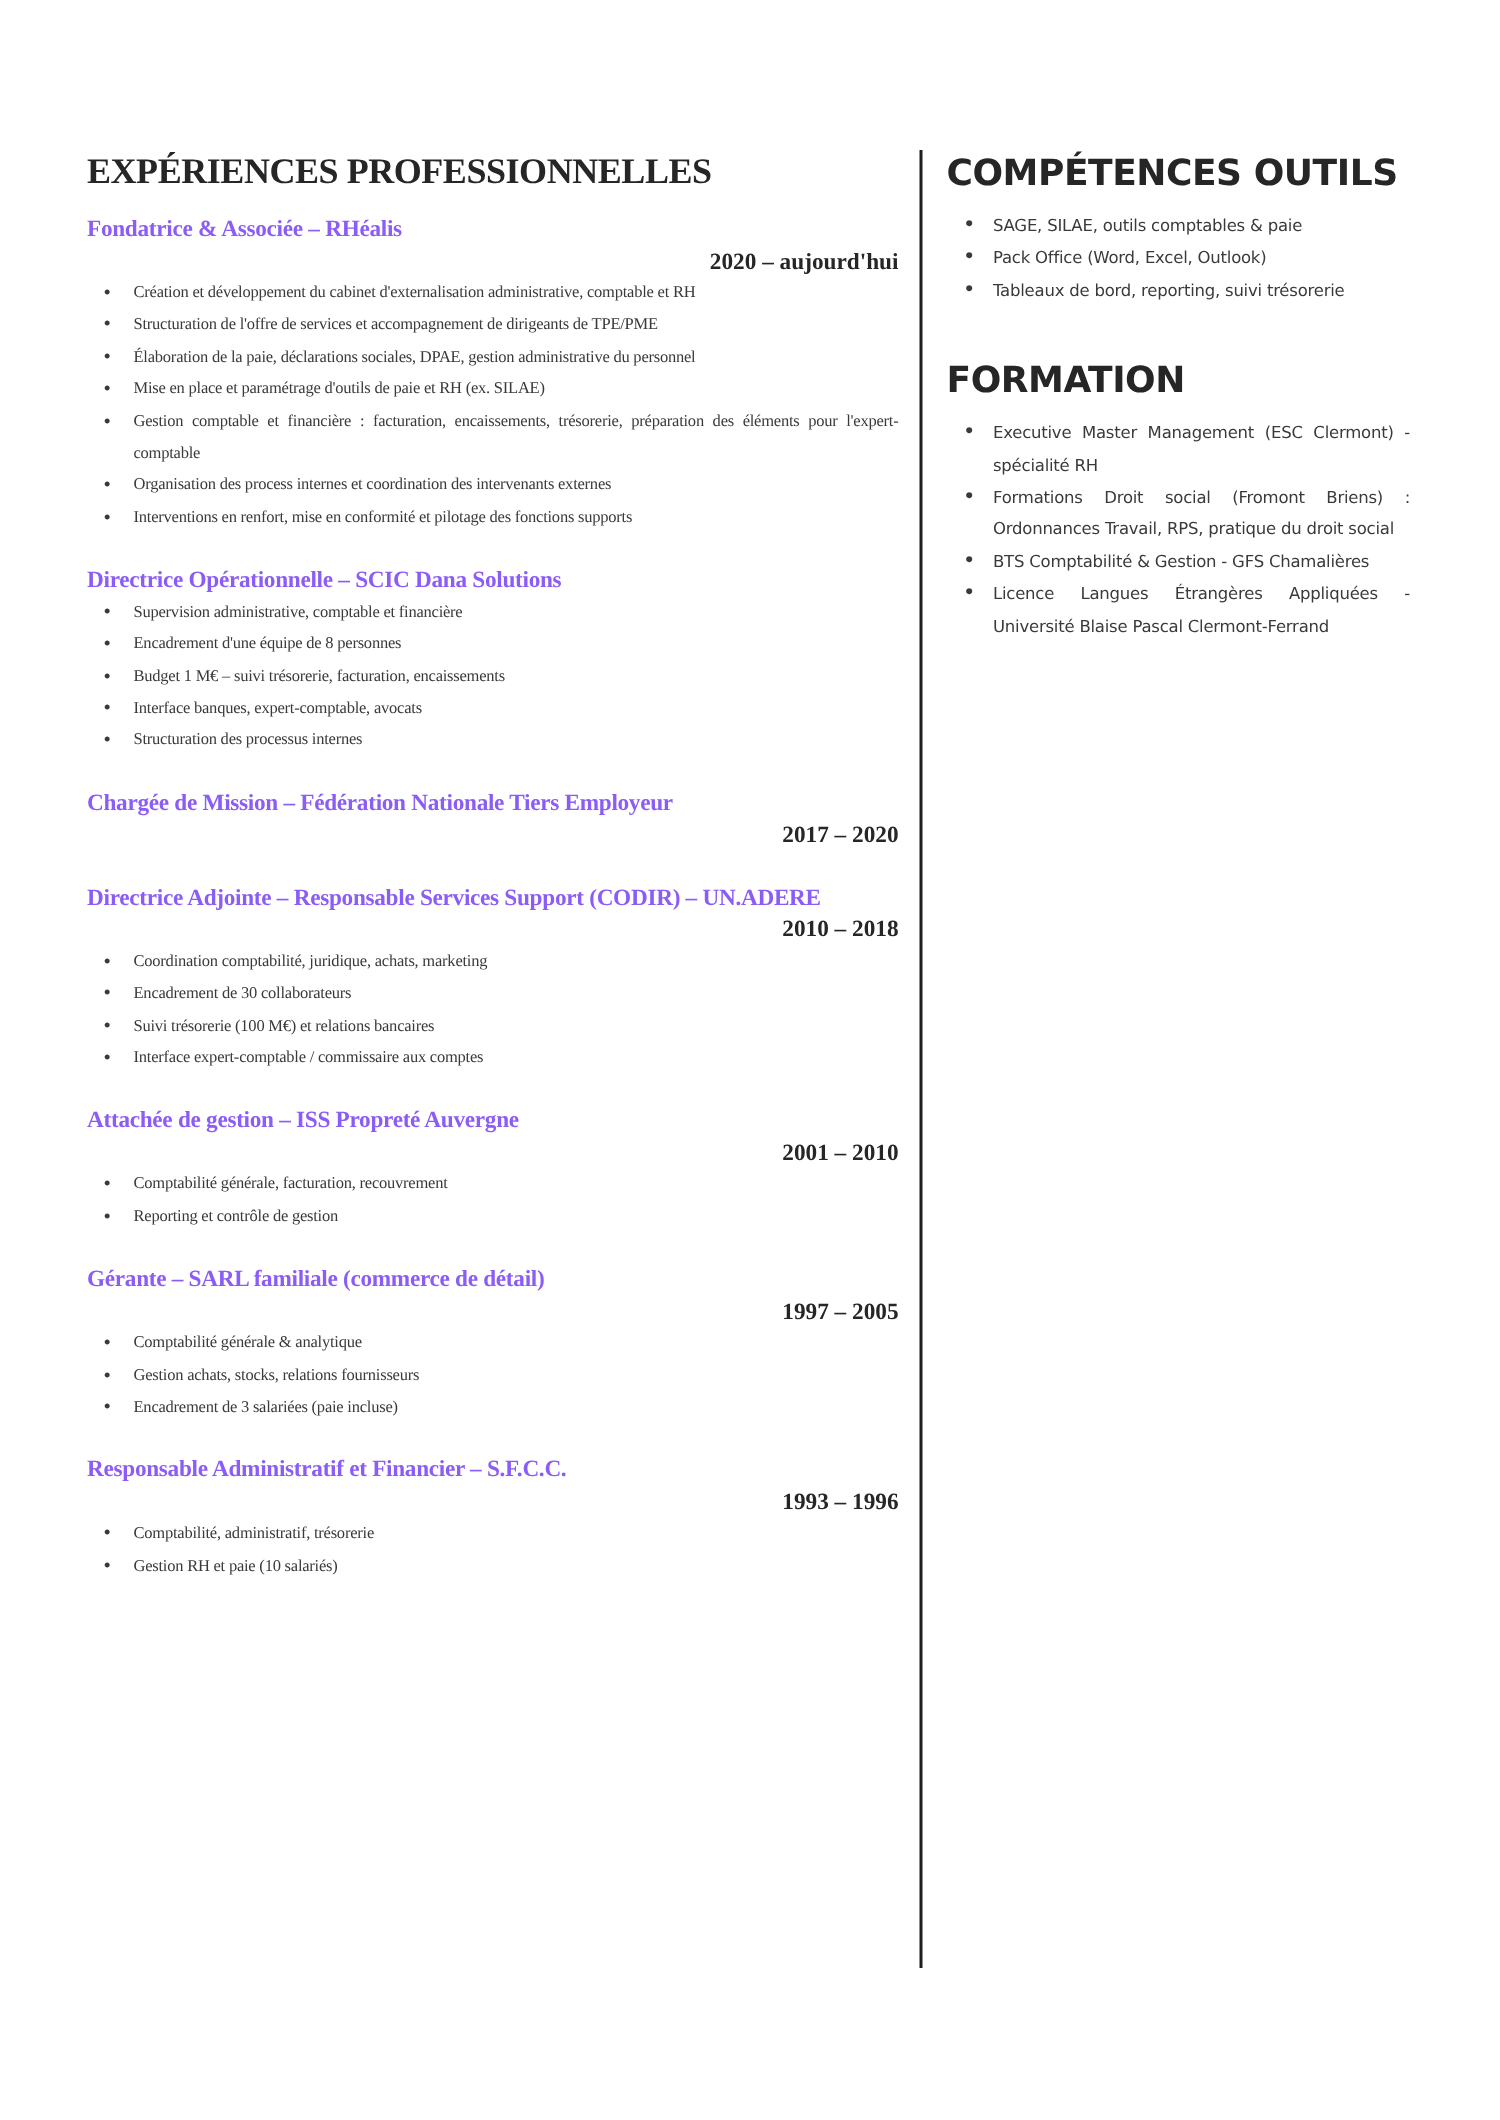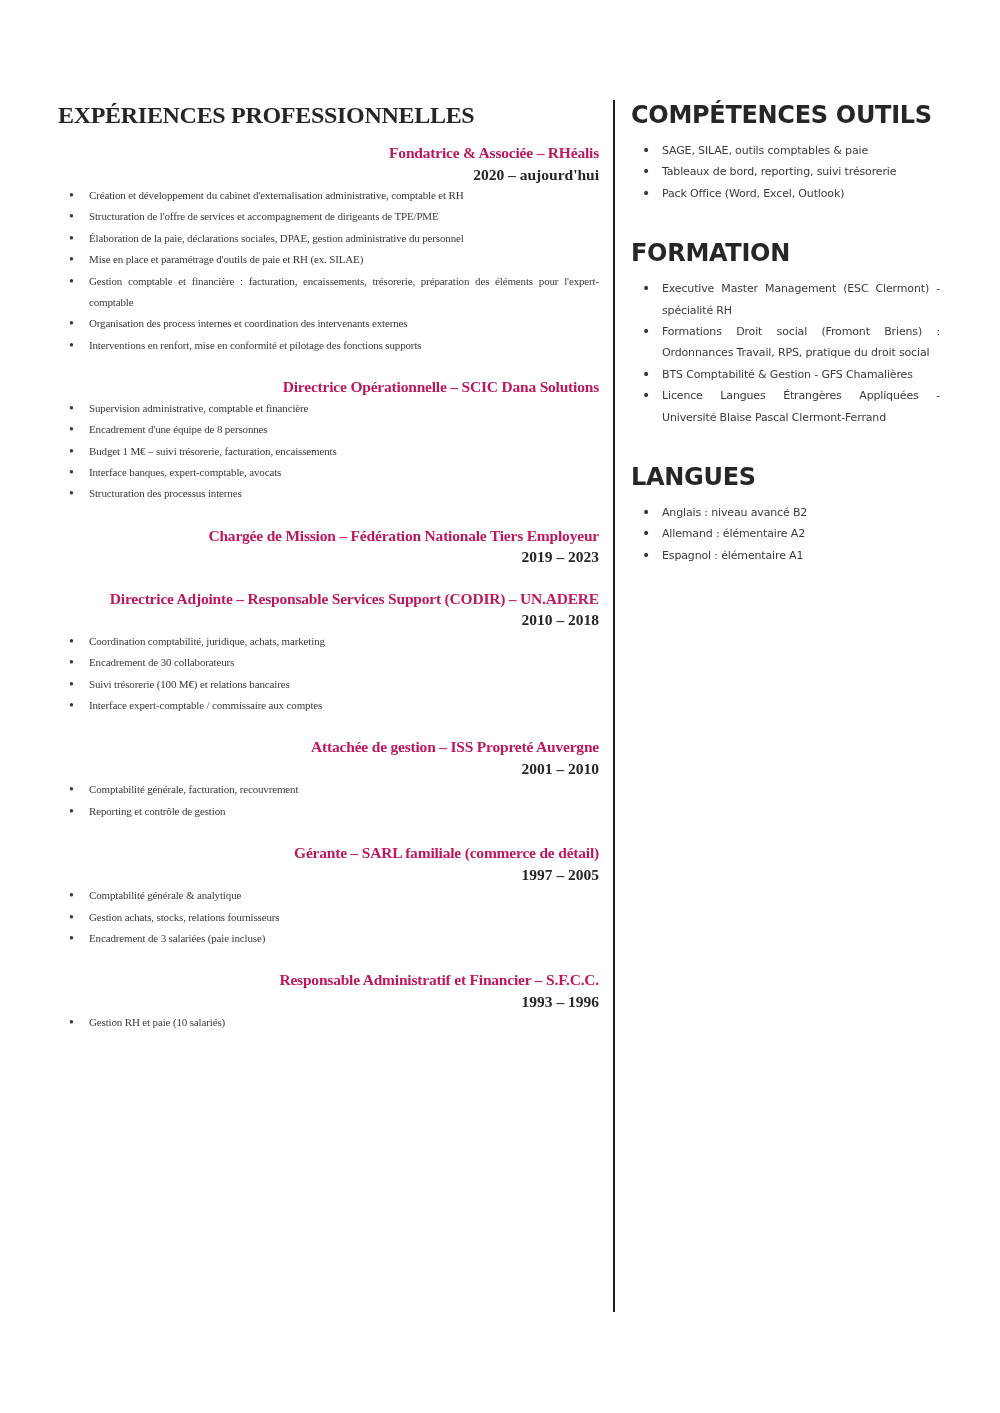--- a/index.html
+++ b/index.html
@@ -3,21 +3,21 @@
 <meta charset="utf-8">
 <style>
   html, body { margin: 0; padding: 0; background: #ffffff; }
   body { width: 1000px; height: 1413px; position: relative; overflow: hidden;
          font-family: "DejaVu Sans", sans-serif; color: #262626; }
   .left-col { position: absolute; left: 58px; top: 98px; width: 541px; font-family: Liberation Serif, serif; }
   .right-col { position: absolute; left: 631px; top: 98px; width: 309px; }
   .divider { position: absolute; left: 613px; top: 100px; width: 2px; height: 1212px; background: #1e1e1e; }
   .section-title { font-size: 24px; font-weight: bold; color: #262626; margin: 0 0 10px 0; letter-spacing: -0.3px; line-height: 34px; }
   .job { margin-bottom: 20px; }
-  .job-title { font-size: 15.5px; font-weight: bold; line-height: 21.5px; color: #be185d; letter-spacing: -0.2px; text-align: right; }
+  .job-title { font-size: 15.5px; font-weight: bold; line-height: 21.5px; color: #8b5cf6; letter-spacing: -0.2px; }
   .job-dates { font-size: 15.5px; font-weight: bold; line-height: 21.5px; color: #262626; text-align: right; }
   ul { margin: 0; padding: 0 0 0 31px; list-style: none; }
   li { position: relative; font-size: 11px; line-height: 21.4px; color: #3a3a3a; text-align: justify; letter-spacing: -0.15px; }
   li::before { content: "\2022"; position: absolute; left: -20px; top: 0; color: #3a3a3a; font-size: 14px; }
   .right-col ul { padding-left: 31px; }
   .right-section { margin-bottom: 32px; }
   .right-section .section-title { margin-bottom: 8px; }
 </style>
 </head>
 <body>
@@ -43,21 +43,21 @@
         <ul>
           <li>Supervision administrative, comptable et financière</li>
           <li>Encadrement d'une équipe de 8 personnes</li>
           <li>Budget 1 M€ – suivi trésorerie, facturation, encaissements</li>
           <li>Interface banques, expert-comptable, avocats</li>
           <li>Structuration des processus internes</li>
         </ul>
       </div>
       <div class="job">
         <div class="job-title">Chargée de Mission – Fédération Nationale Tiers Employeur</div>
-        <div class="job-dates">2019 – 2023</div>
+        <div class="job-dates">2017 – 2020</div>
       </div>
       <div class="job">
         <div class="job-title">Directrice Adjointe – Responsable Services Support (CODIR) – UN.ADERE</div>
         <div class="job-dates">2010 – 2018</div>
         <ul>
           <li>Coordination comptabilité, juridique, achats, marketing</li>
           <li>Encadrement de 30 collaborateurs</li>
           <li>Suivi trésorerie (100 M€) et relations bancaires</li>
           <li>Interface expert-comptable / commissaire aux comptes</li>
         </ul>
@@ -76,47 +76,40 @@
         <ul>
           <li>Comptabilité générale &amp; analytique</li>
           <li>Gestion achats, stocks, relations fournisseurs</li>
           <li>Encadrement de 3 salariées (paie incluse)</li>
         </ul>
       </div>
       <div class="job">
         <div class="job-title">Responsable Administratif et Financier – S.F.C.C.</div>
         <div class="job-dates">1993 – 1996</div>
         <ul>
+          <li>Comptabilité, administratif, trésorerie</li>
           <li>Gestion RH et paie (10 salariés)</li>
         </ul>
       </div>
     </div>
 </div>
 
 <div class="divider"></div>
 
 <div class="right-col">
   <div class="right-section">
     <h2 class="section-title">COMPÉTENCES OUTILS</h2>
     <ul>
         <li>SAGE, SILAE, outils comptables &amp; paie</li>
+        <li>Pack Office (Word, Excel, Outlook)</li>
         <li>Tableaux de bord, reporting, suivi trésorerie</li>
-        <li>Pack Office (Word, Excel, Outlook)</li>
       </ul>
   </div>
   <div class="right-section">
     <h2 class="section-title">FORMATION</h2>
     <ul>
         <li>Executive Master Management (ESC Clermont) - spécialité RH</li>
         <li>Formations Droit social (Fromont Briens) : Ordonnances Travail, RPS, pratique du droit social</li>
         <li>BTS Comptabilité &amp; Gestion - GFS Chamalières</li>
         <li>Licence Langues Étrangères Appliquées - Université Blaise Pascal Clermont-Ferrand</li>
       </ul>
   </div>
-  <div class="right-section">
-    <h2 class="section-title">LANGUES</h2>
-    <ul>
-        <li>Anglais : niveau avancé B2</li>
-        <li>Allemand : élémentaire A2</li>
-        <li>Espagnol : élémentaire A1</li>
-      </ul>
-  </div>
 </div>
 
 </body></html>

